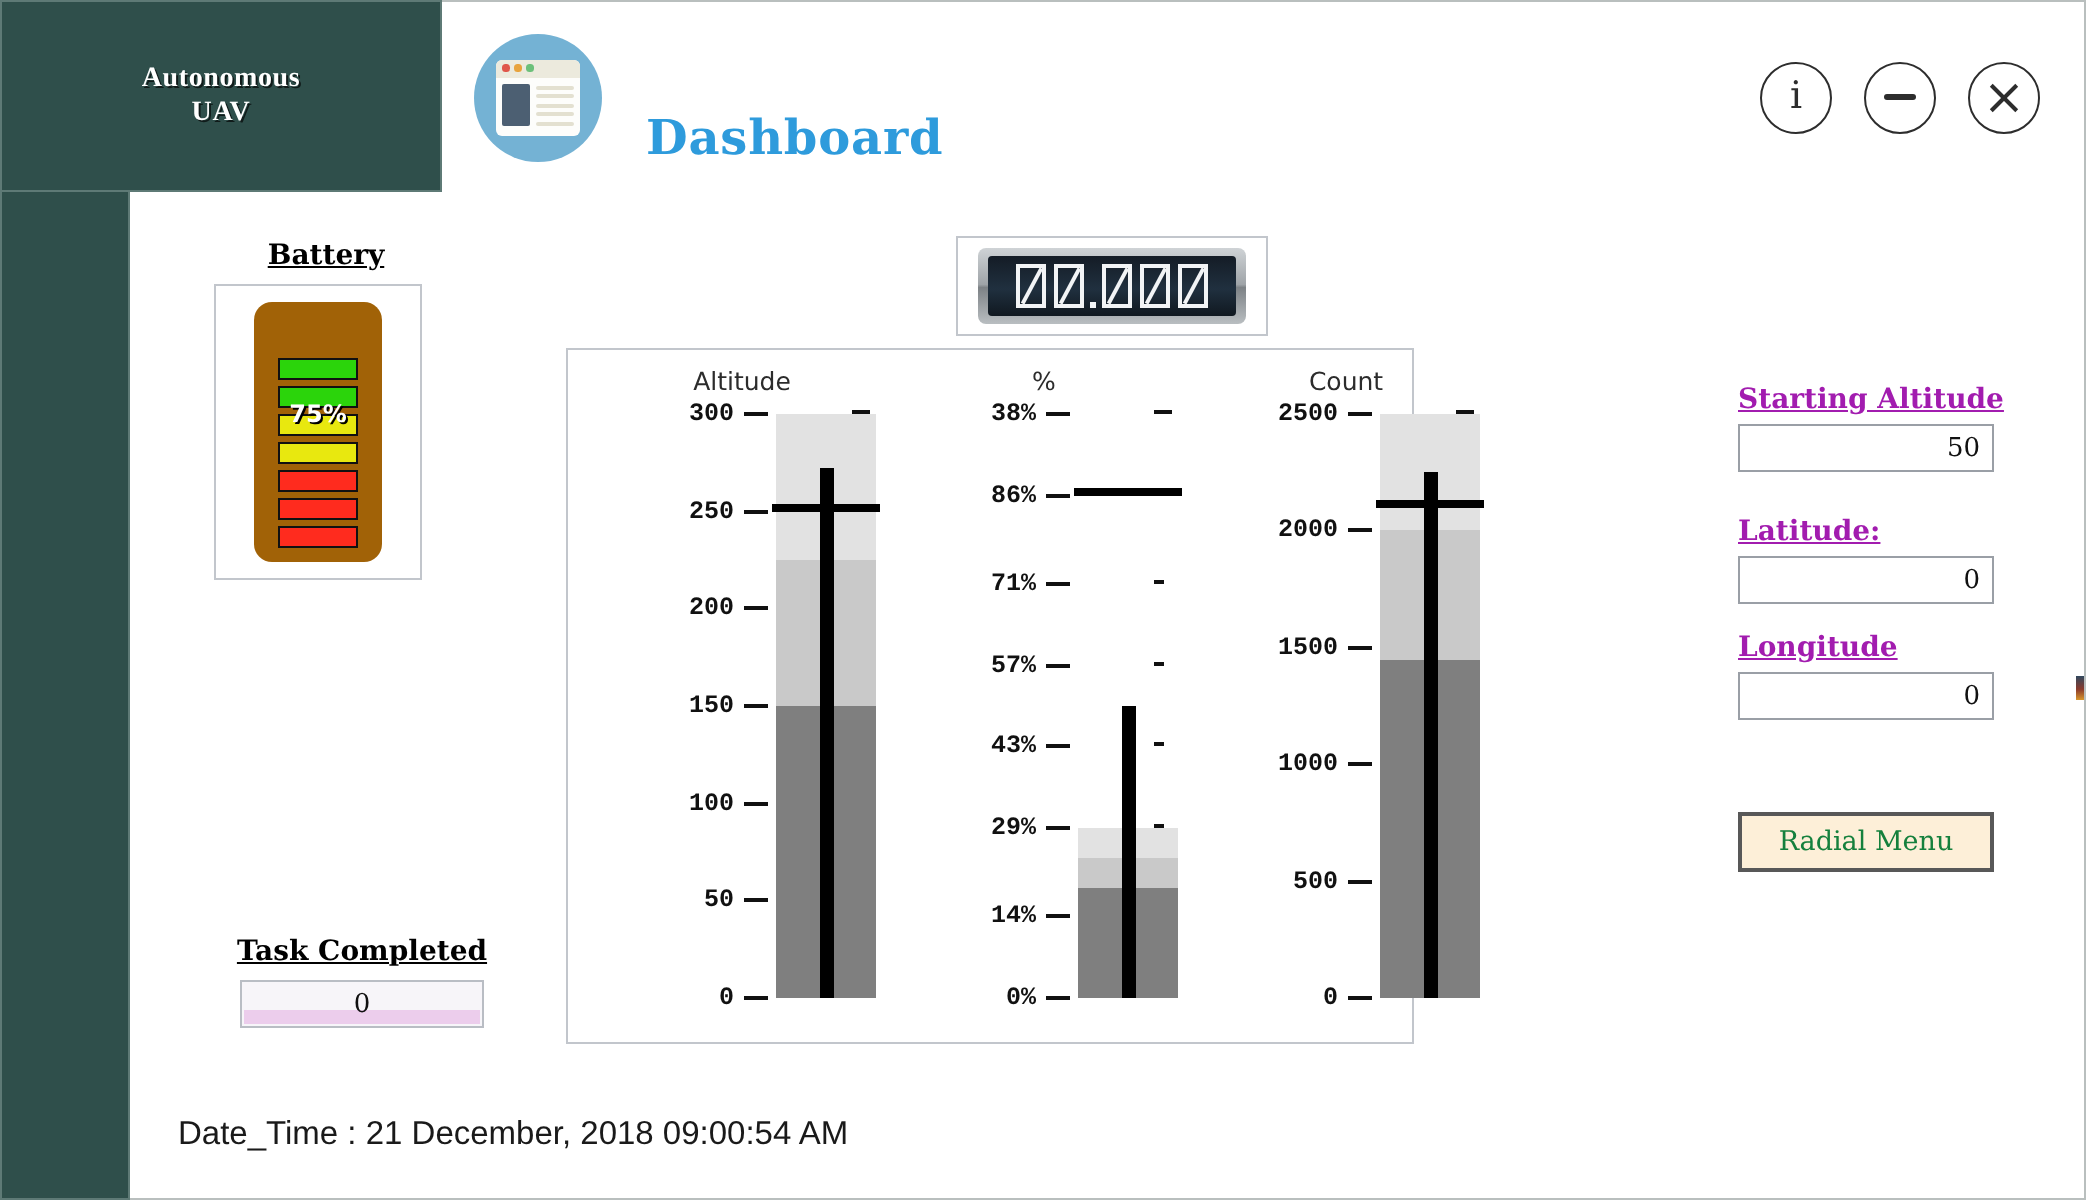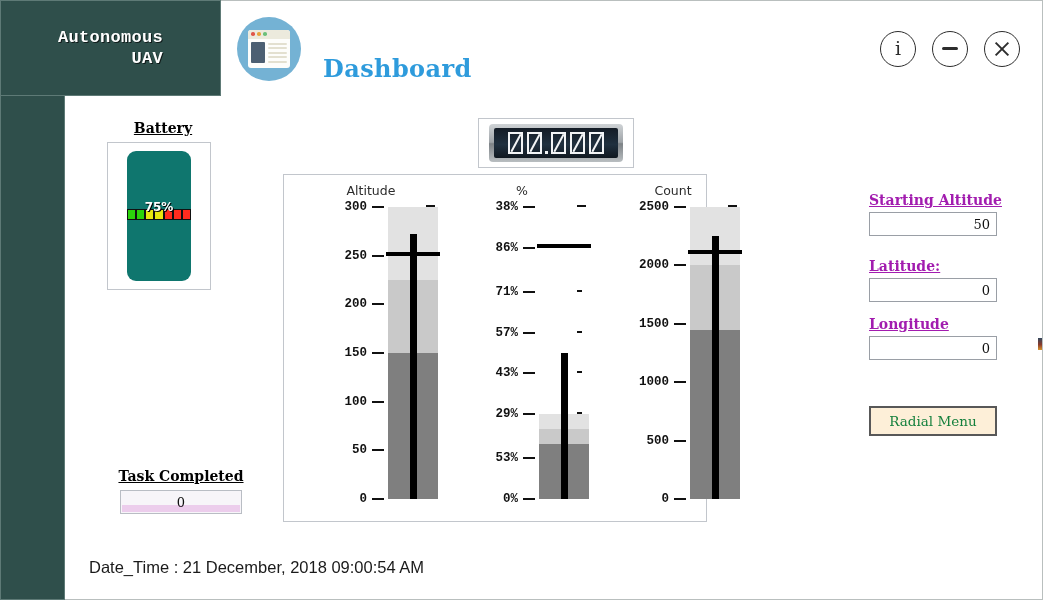--- a/index.html
+++ b/index.html
@@ -32,25 +32,25 @@
     height: 96px;
     background: #2f4f4b;
     border: 1px solid #5e7a76;
     box-sizing: border-box;
     display: flex;
     align-items: center;
     justify-content: center;
   }
   .brand-text {
     color: #ffffff;
-    font-family: Liberation Mono, monospace;
+    font-family: Liberation Serif, serif;
     font-weight: bold;
-    font-size: 17px;
+    font-size: 14px;
     line-height: 1.25;
-    text-align: right;
+    text-align: center;
     letter-spacing: 0.3px;
     text-shadow: 1px 1px 0 rgba(0,0,0,0.65);
     padding: 0 8px;
   }
 
   .header-bar {
     position: absolute;
     left: 221px;
     top: 0;
     right: 0;
@@ -235,25 +235,25 @@
     border: 1px solid #c2c6cc;
     background: #ffffff;
     box-sizing: border-box;
     display: flex;
     align-items: center;
     justify-content: center;
   }
   .battery-body {
     width: 64px;
     height: 130px;
-    background: #0f766e;
+    background: #a16207;
     border-radius: 9px;
     position: relative;
     display: flex;
-    flex-direction: row;
+    flex-direction: column;
     justify-content: flex-end;
     align-items: center;
     padding-bottom: 7px;
     box-sizing: border-box;
   }
   .battery-body .cell {
     width: 40px;
     height: 11px;
     margin-top: 3px;
     border: 1px solid #111;
@@ -765,21 +765,21 @@
         </div>
         <div class="gauge-col c1">
           <div class="gauge-title">%</div>
           <div class="plot">
             <div class="axis-left">
               <div class="tick-row" style="bottom: 0%;">
                 <span class="tlab">0%</span>
                 <span class="tmark"></span>
               </div>
               <div class="tick-row" style="bottom: 14%;">
-                <span class="tlab">53%</span>
+                <span class="tlab">14%</span>
                 <span class="tmark"></span>
               </div>
               <div class="tick-row" style="bottom: 29%;">
                 <span class="tlab">29%</span>
                 <span class="tmark"></span>
               </div>
               <div class="tick-row" style="bottom: 43%;">
                 <span class="tlab">43%</span>
                 <span class="tmark"></span>
               </div>

